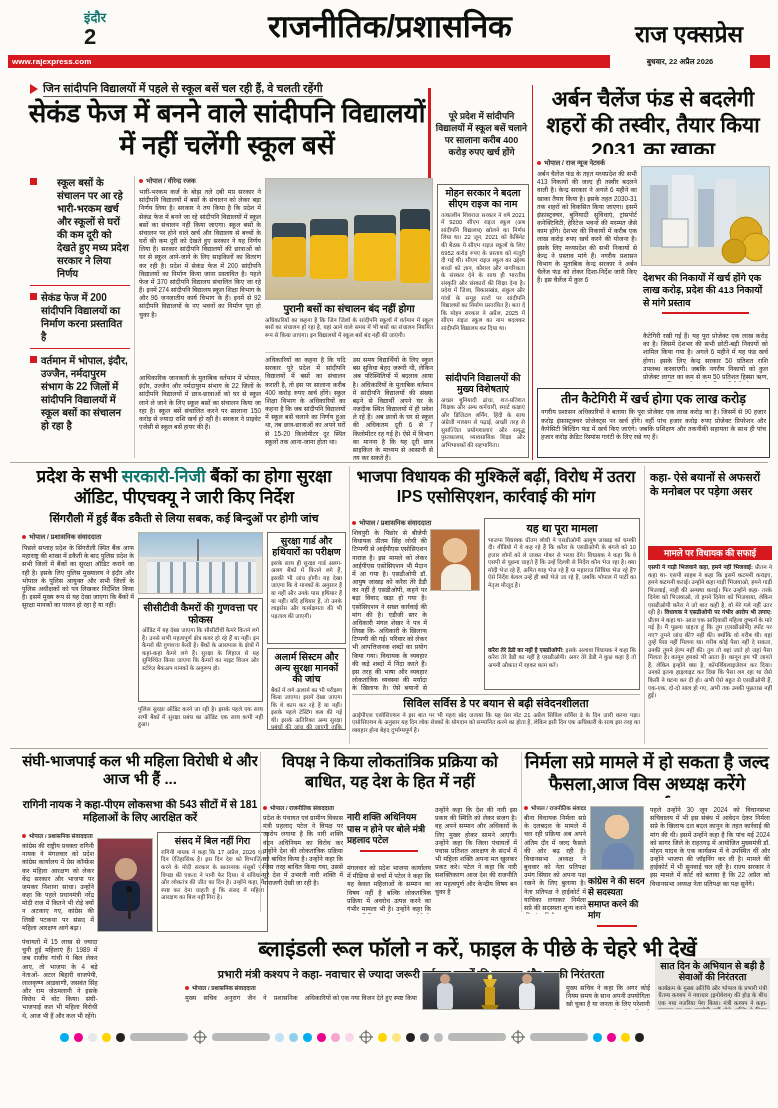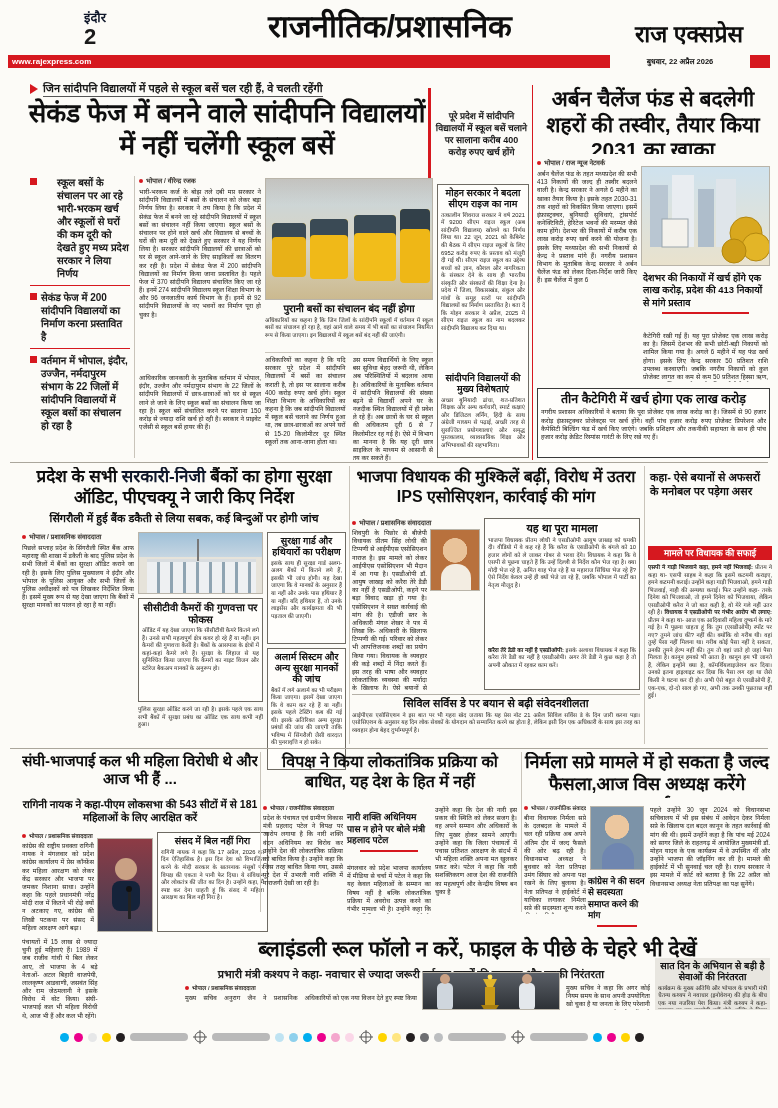--- a/index.html
+++ b/index.html
@@ -8,21 +8,21 @@
   .hl{font-weight:800;color:#0e0e0e;text-align:center;line-height:1.22;}
   .body{font-size:6.3px;line-height:1.3;text-align:justify;color:#26241f;overflow:hidden;}
   .small{font-size:5.8px;line-height:1.3;text-align:justify;color:#26241f;overflow:hidden;}
   .byline{display:flex;align-items:center;gap:3px;font-size:6.6px;font-weight:700;color:#3a3631;overflow:hidden;white-space:nowrap;}
   .dot{width:4px;height:4px;border-radius:50%;background:#d6181f;flex:0 0 auto;}
   .sq{width:7px;height:7px;background:#d6181f;flex:0 0 auto;margin-top:2px;}
   .box{border:1px solid #6f6b63;background:#fffefb;padding:3px;box-sizing:border-box;overflow:hidden;}
   .boxtitle{font-weight:800;text-align:center;color:#111;line-height:1.15;}
   .vr{position:absolute;width:1px;background:#c9c4ba;}
   .hrule{position:absolute;height:1px;background:#aaa69c;left:10px;right:10px;}
-  .red{color:#0f172a;}
+  .red{color:#0f766e;}
   .redbar{background:#d6181f;}
   .quote{font-weight:800;text-align:left;color:#111;line-height:1.3;}
   .qline{height:2px;background:#d6181f;width:70%;margin:3px auto 0;}
   .photo{position:absolute;overflow:hidden;border:1px solid #b9b4a9;box-sizing:border-box;}
   .cols2{column-count:2;column-gap:7px;}
   .foot{display:flex;align-items:center;gap:5px;}
   .fd{width:9px;height:9px;border-radius:50%;display:inline-block;}
   .fb{width:58px;height:8px;border-radius:4px;background:#b9b9b9;display:inline-block;}
 </style>
 </head>
@@ -152,21 +152,21 @@
   </div>
   <div class="abs box" style="left:138px;top:598px;width:125px;height:104px;">
     <div class="boxtitle" style="font-size:10px;">सीसीटीवी कैमरों की गुणवत्ता पर फोकस</div>
     <div class="small" style="height:78px;margin-top:2px;">ऑडिट में यह देखा जाएगा कि सीसीटीवी कैमरे कितने लगे हैं। उनसे सभी महत्वपूर्ण क्षेत्र कवर हो रहे हैं या नहीं। इन कैमरों की गुणवत्ता कैसी है। बैंकों के आसपास के क्षेत्रों में कहां-कहां कैमरे लगे हैं। सुरक्षा के लिहाज से यह सुनिश्चित किया जाएगा कि कैमरों का नाइट विजन और स्टोरेज बैकअप मानकों के अनुरूप हो।</div>
   </div>
   <div class="abs small" style="left:138px;top:706px;width:125px;height:36px;">पुलिस सुरक्षा ऑडिट करने जा रही है। इसके पहले एक साथ सभी बैंकों में सुरक्षा प्रबंध का ऑडिट एक साथ कभी नहीं हुआ।</div>
   <div class="abs box" style="left:267px;top:532px;width:79px;height:112px;">
     <div class="boxtitle" style="font-size:9.5px;">सुरक्षा गार्ड और हथियारों का परीक्षण</div>
     <div class="small" style="height:82px;margin-top:2px;">इसके साथ ही सुरक्षा गार्ड अलग-अलग बैंकों में कितने लगे हैं, इसकी भी जांच होगी। यह देखा जाएगा कि वे मानकों के अनुसार हैं या नहीं और उनके पास हथियार हैं या नहीं। यदि हथियार हैं, तो उनके लाइसेंस और कार्यक्षमता की भी पड़ताल की जाएगी।</div>
   </div>
-  <div class="abs box" style="left:267px;top:648px;width:79px;height:122px;">
+  <div class="abs box" style="left:267px;top:648px;width:79px;height:82px;">
     <div class="boxtitle" style="font-size:9.5px;">अलार्म सिस्टम और अन्य सुरक्षा मानकों की जांच</div>
     <div class="small" style="height:58px;margin-top:2px;">बैंकों में लगे अलार्म का भी परीक्षण किया जाएगा। इसमें देखा जाएगा कि वे काम कर रहे हैं या नहीं। इसके पहले टेस्टिंग कब की गई थी। इसके अतिरिक्त अन्य सुरक्षा प्रबंधों की जांच की जाएगी ताकि भविष्य में सिंगरौली जैसी वारदात की पुनरावृत्ति न हो सके।</div>
   </div>
 
   <div class="vr" style="left:349px;top:466px;height:278px;"></div>
 
   <div class="abs hl" style="left:352px;top:467px;width:288px;height:46px;font-size:16px;overflow:hidden;">भाजपा विधायक की मुश्किलें बढ़ीं, विरोध में उतरा IPS एसोसिएशन, कार्रवाई की मांग</div>
   <div class="abs" style="left:352px;top:518px;width:128px;height:172px;overflow:hidden;">
     <div class="byline">
       <span class="dot"></span>

